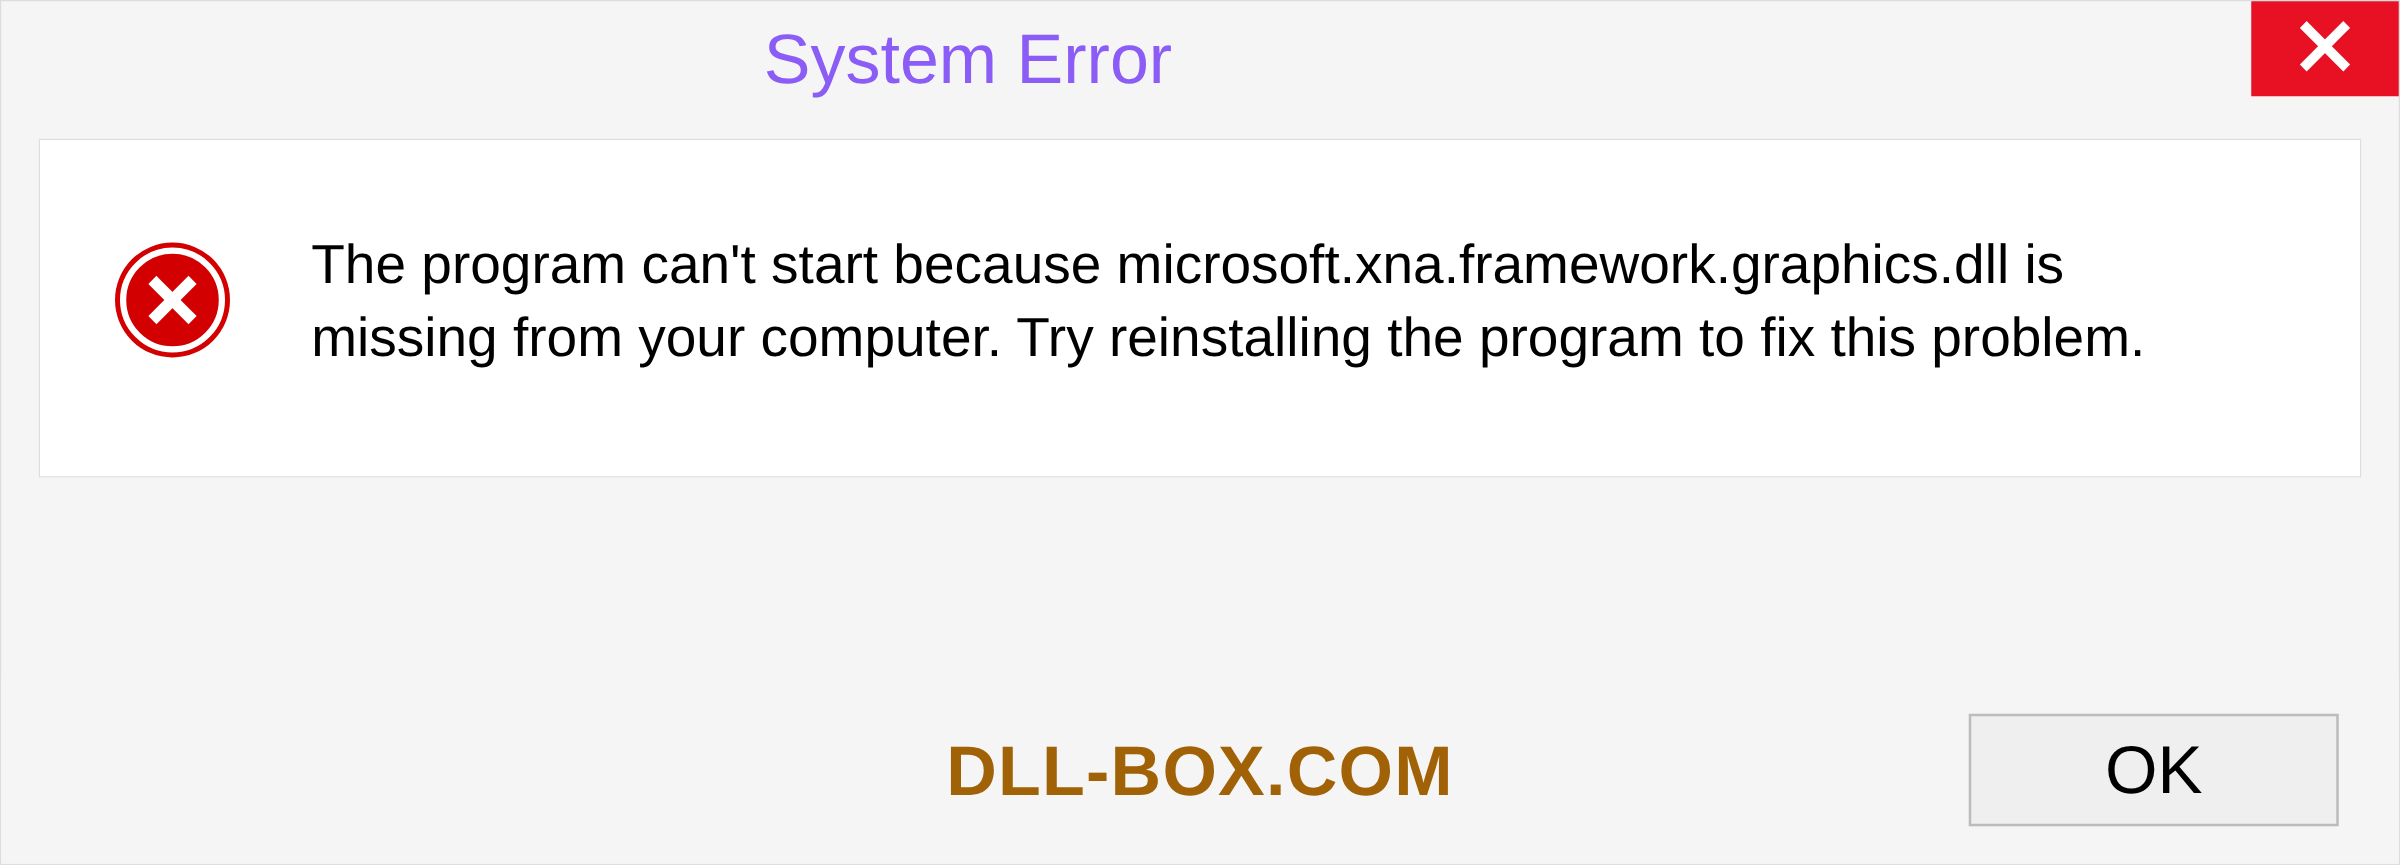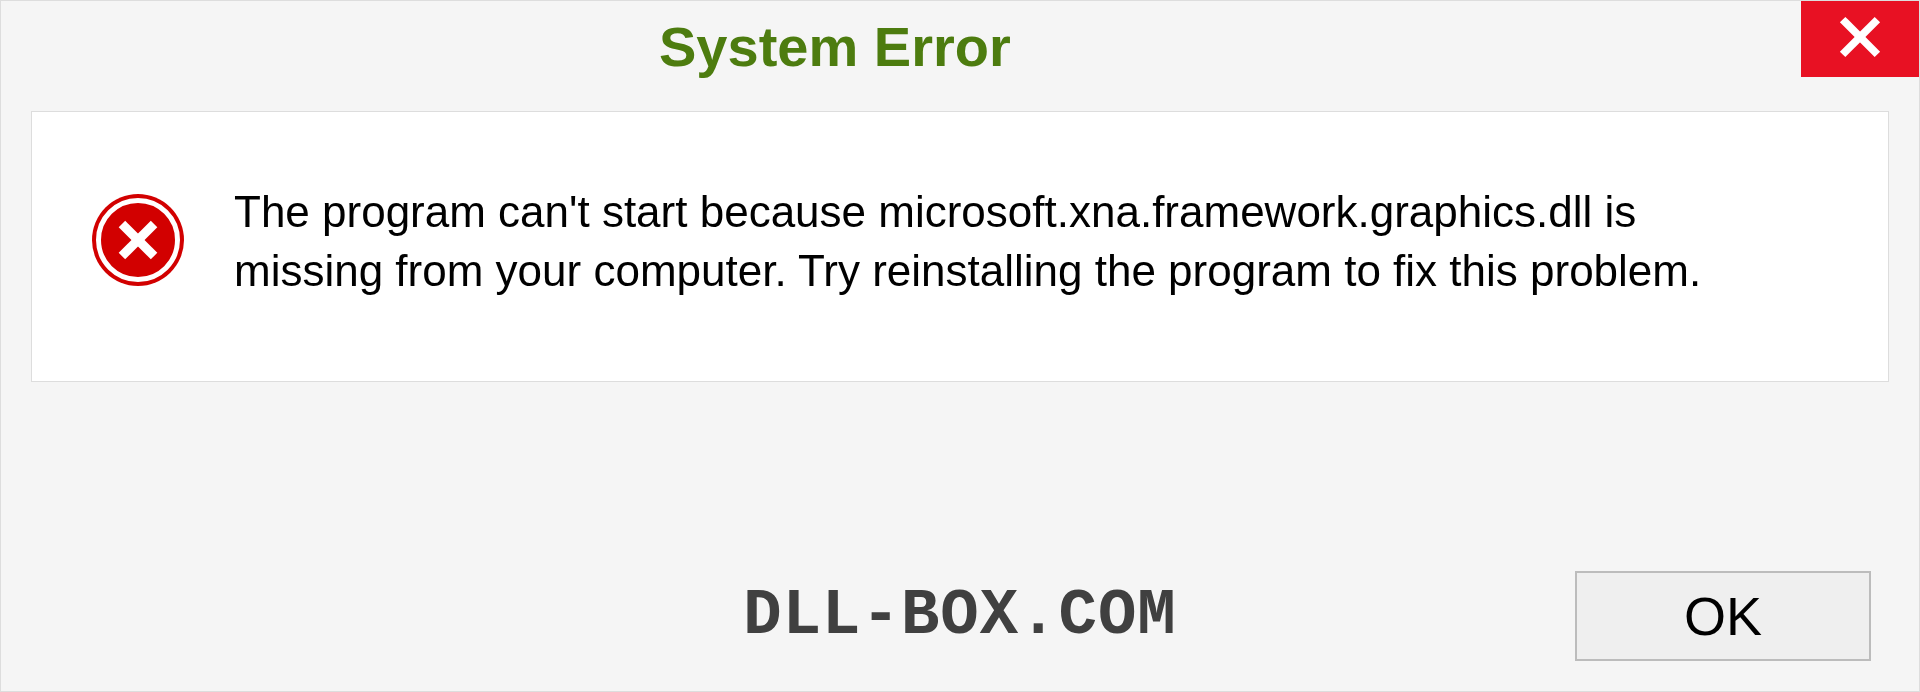--- a/index.html
+++ b/index.html
@@ -25,24 +25,23 @@
     .titlebar {
       height: 90px;
       width: 100%;
       display: flex;
       align-items: center;
       position: relative;
       padding-left: 610px;
     }
     .title-text {
       font-size: 56px;
-      font-weight: 700;
-      color: #4d7c0f;
+      font-weight: 400;
+      color: #8b5cf6;
       letter-spacing: 0px;
-      margin-left: 48px;
     }
     .close-btn {
       position: absolute;
       top: 0;
       right: 0;
       width: 118px;
       height: 76px;
       background: #e81123;
       display: flex;
       align-items: center;
@@ -53,21 +52,21 @@
       width: 44px;
       height: 44px;
     }
     .content-box {
       margin: 20px 30px 0 30px;
       background: #fff;
       border: 1px solid #ddd;
       padding: 70px 60px 80px 60px;
       display: flex;
       align-items: flex-start;
-      gap: 50px;
+      gap: 65px;
     }
     .error-icon {
       flex-shrink: 0;
       width: 92px;
       height: 92px;
       margin-top: 12px;
     }
     .error-icon-circle {
       width: 92px;
       height: 92px;
@@ -107,25 +106,25 @@
       display: flex;
       align-items: center;
       justify-content: flex-end;
       padding: 0 48px;
       background: #f5f5f5;
     }
     .watermark {
       position: absolute;
       left: 50%;
       transform: translateX(-50%);
-      font-size: 64px;
+      font-size: 56px;
       font-weight: 800;
-      color: #404040;
+      color: #a16207;
       letter-spacing: 1px;
-      font-family: Liberation Mono, monospace;
+      font-family: Liberation Sans, sans-serif;
     }
     .ok-button {
       width: 296px;
       height: 90px;
       background: #efefef;
       border: 2px solid #bcbcbc;
       font-size: 54px;
       font-family: "Segoe UI", Tahoma, Arial, sans-serif;
       color: #000;
       cursor: pointer;

